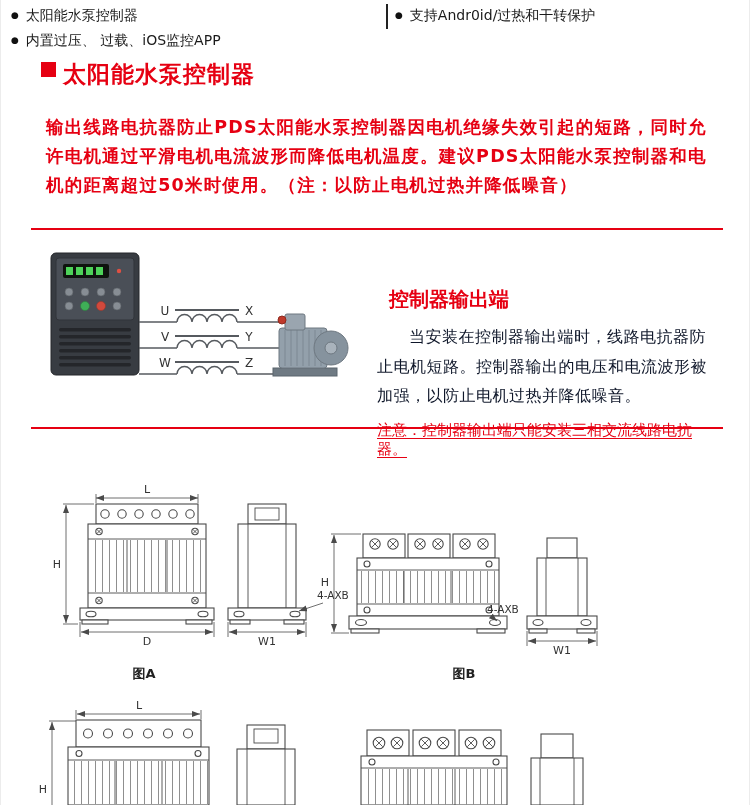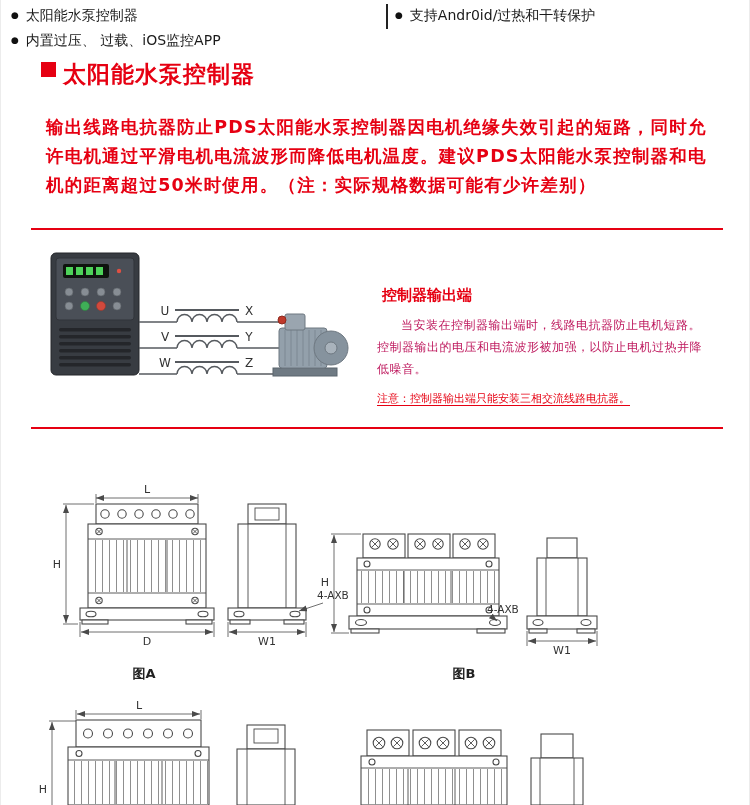--- a/index.html
+++ b/index.html
@@ -23,23 +23,23 @@
 
   
   .intro { position:absolute; left:45px; top:113px; width:677px; font-size:17.5px; font-weight:700;
            color:var(--accent,#e60012); line-height:29px; letter-spacing:1.2px; }
 
   
   .diagram-box { position:absolute; left:30px; top:228px; width:692px; height:201px;
                  border-top:2px solid var(--accent,#e60012); border-bottom:2px solid var(--accent,#e60012); }
   .wiring { position:absolute; left:8px; top:10px; }
   .output-text { position:absolute; left:346px; top:56px; width:340px; }
-  .output-title { font-size:15px; font-weight:700; color:var(--accent,#e60012); margin:0 5px 9px; }
-  .output-body { font-size:12px; color:#be185d; line-height:1.85; text-indent:2em; letter-spacing:0.5px; width:330px; }
-  .output-note { font-size:11px; color:var(--accent,#e60012); margin-top:10px;
+  .output-title { font-size:20px; font-weight:700; color:var(--accent,#e60012); margin:0 12px 9px; }
+  .output-body { font-size:16px; color:#0f172a; line-height:1.85; text-indent:2em; letter-spacing:0.5px; width:330px; }
+  .output-note { font-size:15px; color:var(--accent,#e60012); margin-top:10px;
                  text-decoration:underline; text-underline-offset:3px; }
 
   
   .drawings { position:absolute; left:0; top:478px; }
   .shape { fill:#ffffff; stroke:#4a4a4a; stroke-width:1.1; }
   .thin  { fill:none; stroke:#4a4a4a; stroke-width:0.9; }
   .dim   { fill:none; stroke:#4a4a4a; stroke-width:0.8; }
   svg text { font-family:"DejaVu Sans","Liberation Sans",sans-serif; }
   .dim-label { font-size:11px; fill:#333; }
   .fig-label { font-size:13px; font-weight:700; fill:#222; }
@@ -67,21 +67,21 @@
       <span class="dot">●</span>
       <span>支持Andr0id/过热和干转保护</span>
     </div>
   </div>
 
   <div class="title-row">
     <span class="red-square"></span>
     <h1 class="page-title">太阳能水泵控制器</h1>
   </div>
 
-  <p class="intro">输出线路电抗器防止PDS太阳能水泵控制器因电机绝缘失效引起的短路，同时允许电机通过平滑电机电流波形而降低电机温度。建议PDS太阳能水泵控制器和电机的距离超过50米时使用。（注：实际规格数据可能有少许差别）</p>
+  <p class="intro">输出线路电抗器防止PDS太阳能水泵控制器因电机绝缘失效引起的短路，同时允许电机通过平滑电机电流波形而降低电机温度。建议PDS太阳能水泵控制器和电机的距离超过50米时使用。（注：以防止电机过热并降低噪音）</p>
 
   <section class="diagram-box">
 
     <svg class="wiring" width="340" height="185" viewBox="0 0 340 185">
 
       <g>
         <rect x="12" y="13" width="88" height="122" rx="5" fill="#383c42" stroke="#24262a"></rect>
         <rect x="17" y="18" width="78" height="62" rx="3" fill="#4a4f57" stroke="#31343a"></rect>
         <rect x="24" y="24" width="46" height="14" rx="2" fill="#0e130e"></rect>
         <rect x="27" y="27" width="7" height="8" fill="#4ed35a"></rect>

